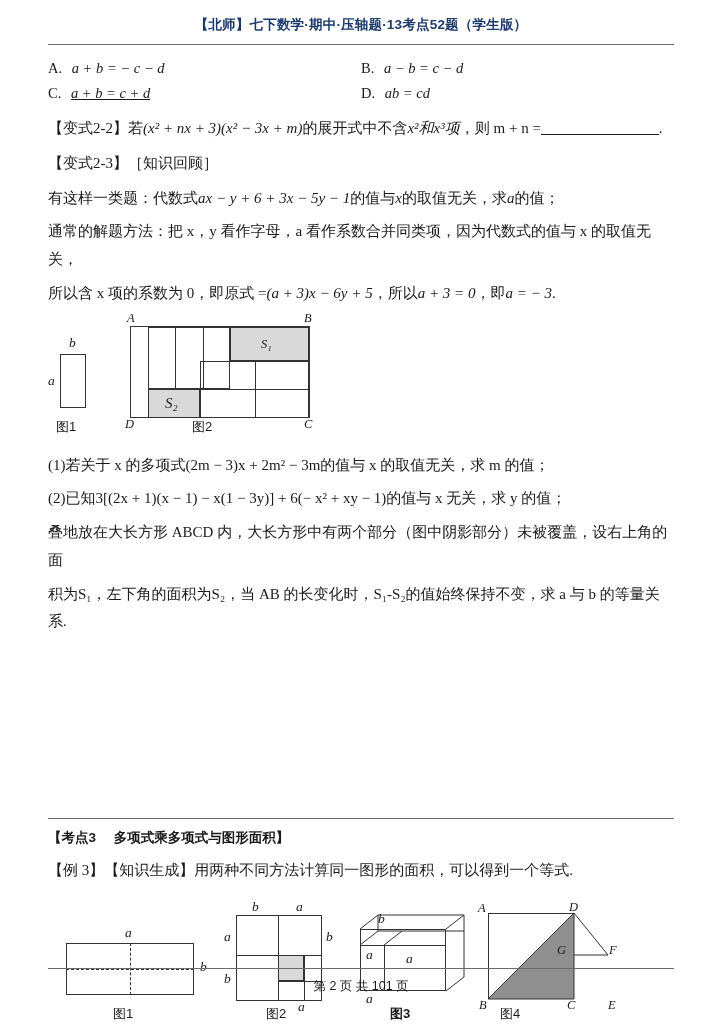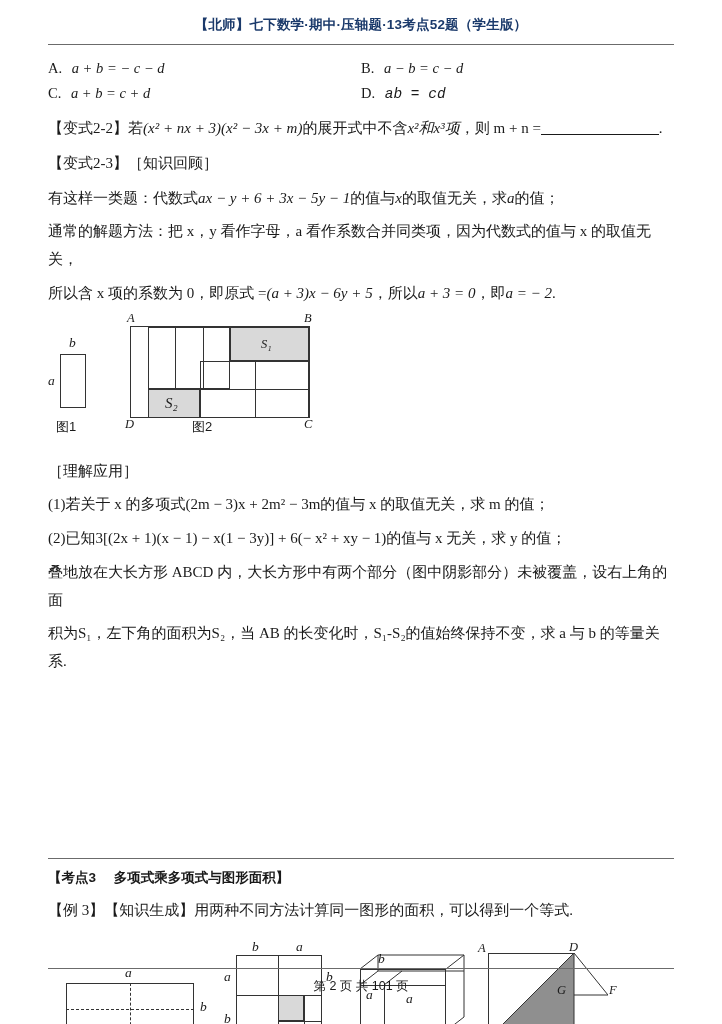--- a/index.html
+++ b/index.html
@@ -94,42 +94,42 @@
       </div>
       <div class="opt">
         <span>B.</span>
         <span class="it" style="margin-left:6px;">a − b = c − d</span>
       </div>
     </div>
 
     <div class="opt-row">
       <div class="opt">
         <span>C.</span>
-        <span class="it" style="margin-left:6px;">a + b = c + d</span>
+        <span class="it" style="margin-left:6px;text-decoration:underline;">a + b = c + d</span>
       </div>
       <div class="opt">
         <span>D.</span>
-        <span class="it" style="margin-left:6px;font-family:Liberation Mono, monospace;">ab = cd</span>
+        <span class="it" style="margin-left:6px;">ab = cd</span>
       </div>
     </div>
 
     <div class="para" style="margin-top:12px;">
       <span>【变式2-2】若</span><span class="it">(x² + nx + 3)(x² − 3x + m)</span><span>的展开式中不含</span><span class="it">x²和x³项</span><span>，则 m + n =</span><span class="fill-blank"></span><span>.</span>
     </div>
 
     <div class="para" style="margin-top:6px;">【变式2-3】［知识回顾］</div>
 
     <div class="para tight">
       <span>有这样一类题：代数式</span><span class="it">ax − y + 6 + 3x − 5y − 1</span><span>的值与</span><span class="it">x</span><span>的取值无关，求</span><span class="it">a</span><span>的值；</span>
     </div>
 
     <div class="para tight">通常的解题方法：把 x，y 看作字母，a 看作系数合并同类项，因为代数式的值与 x 的取值无关，</div>
 
     <div class="para tight">
-      <span>所以含 x 项的系数为 0，即原式 =</span><span class="it">(a + 3)x − 6y + 5</span><span>，所以</span><span class="it">a + 3 = 0</span><span>，即</span><span class="it">a = − 2</span><span>.</span>
+      <span>所以含 x 项的系数为 0，即原式 =</span><span class="it">(a + 3)x − 6y + 5</span><span>，所以</span><span class="it">a + 3 = 0</span><span>，即</span><span class="it">a = − 3</span><span>.</span>
     </div>
 
     <div class="figblock1">
 
       <div class="rect" style="left:12px; top:36px; width:26px; height:54px;"></div>
       <span class="lbl-it" style="left:21px; top:17px;">b</span>
       <span class="lbl-it" style="left:0px; top:55px;">a</span>
       <span class="fig-caption" style="left:8px; top:100px;">图1</span>
 
       <div class="rect" style="left:82px; top:8px; width:180px; height:92px; border:1px solid #333;"></div>
@@ -149,21 +149,20 @@
       <div class="hline" style="left:152px; top:71px; width:109px;"></div>
 
       <span class="lbl-pt" style="left:79px; top:-7px;">A</span>
       <span class="lbl-pt" style="left:256px; top:-7px;">B</span>
       <span class="lbl-pt" style="left:77px; top:99px;">D</span>
       <span class="lbl-pt" style="left:256px; top:99px;">C</span>
 
       <span class="fig-caption" style="left:144px; top:100px;">图2</span>
     </div>
 
-    <div class="para tight" style="margin-top:12px;">［理解应用］</div>
     <div class="para tight">(1)若关于 x 的多项式(2m − 3)x + 2m² − 3m的值与 x 的取值无关，求 m 的值；</div>
     <div class="para tight">(2)已知3[(2x + 1)(x − 1) − x(1 − 3y)] + 6(− x² + xy − 1)的值与 x 无关，求 y 的值；</div>
     <div class="para tight">叠地放在大长方形 ABCD 内，大长方形中有两个部分（图中阴影部分）未被覆盖，设右上角的面</div>
     <div class="para tight">积为S₁，左下角的面积为S₂，当 AB 的长变化时，S₁-S₂的值始终保持不变，求 a 与 b 的等量关系.</div>
 
     <div style="margin-top:182px;">
       <div class="sec-rule"></div>
       <div class="sec-head" style="margin-top:10px;">
         <span>【考点3</span>
         <span style="margin-left:14px;">多项式乘多项式与图形面积】</span>

